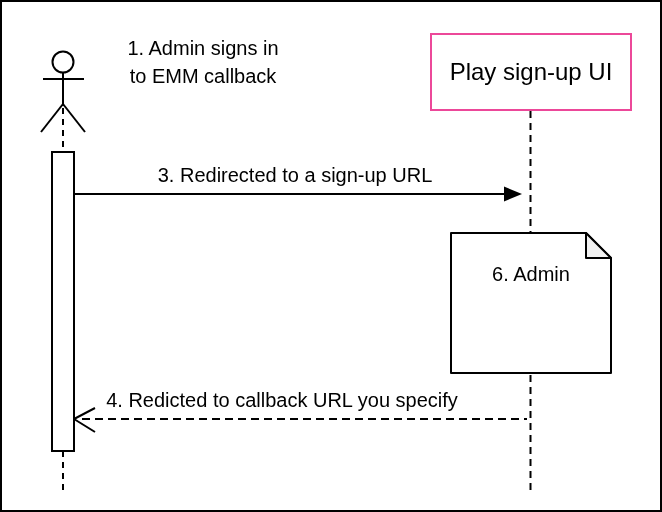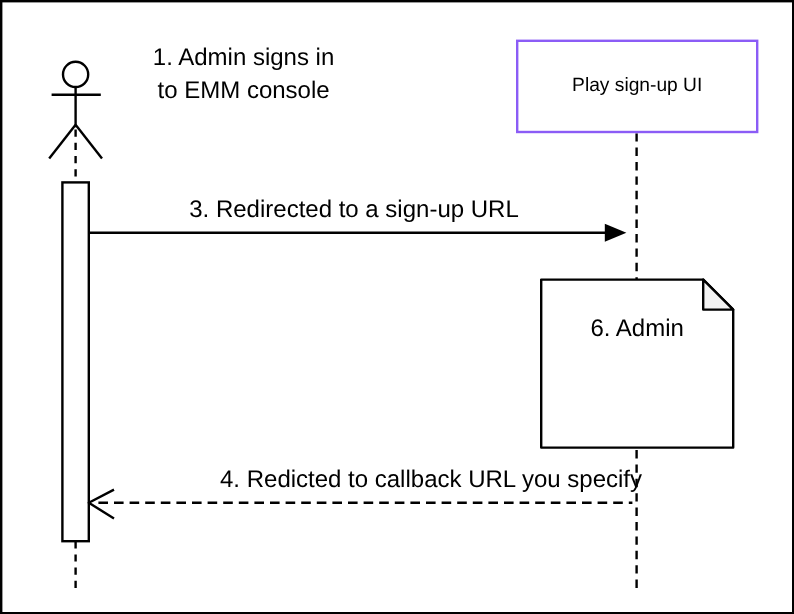--- a/index.html
+++ b/index.html
@@ -23,33 +23,33 @@
     position: absolute;
     font-size: 20px;
     line-height: 24px;
     text-align: center;
     white-space: nowrap;
     z-index: 3;
   }
   .label .line { display: block; white-space: nowrap; }
   .msg1 { left: 96px; top: 32px; width: 210px; line-height: 28px; }
   .msg2 { left: 143px; top: 161px; width: 300px; }
-  .msg4 { left: 81px;  top: 386px; width: 452px; text-align: right; }
+  .msg4 { left: 54px;  top: 386px; width: 452px; }
   .note-text { left: 451px; top: 258px; width: 156px; line-height: 28px; z-index: 3; }
   .participant-box {
     position: absolute;
     left: 428px; top: 31px;
     width: 202px; height: 78px;
     box-sizing: border-box;
-    border: 2px solid #8b5cf6;
+    border: 2px solid #ec4899;
     background: #ffffff;
     display: flex;
     align-items: center;
     justify-content: center;
-    font-size: 16px;
+    font-size: 24px;
     z-index: 2;
   }
 </style>
 </head>
 <body>
 
 <div class="canvas">
 
   <svg class="diagram-layer" viewBox="0 0 662 512" xmlns="http://www.w3.org/2000/svg">
 
@@ -79,21 +79,21 @@
     </g>
 
     <g>
       <line x1="80" y1="417" x2="525" y2="417" stroke="#000000" stroke-width="2" stroke-dasharray="8,5"></line>
       <polyline points="93,406 72,417 93,430" fill="none" stroke="#000000" stroke-width="2" stroke-linejoin="round"></polyline>
     </g>
   </svg>
 
   <div class="label msg1">
     <span class="line">1. Admin signs in</span>
-    <span class="line">to EMM console</span>
+    <span class="line">to EMM callback</span>
   </div>
 
   <div class="participant-box">
     <span>Play sign-up UI</span>
   </div>
 
   <div class="label msg2">3. Redirected to a sign-up URL</div>
 
   <div class="label note-text">
     <span class="line">6. Admin</span>

